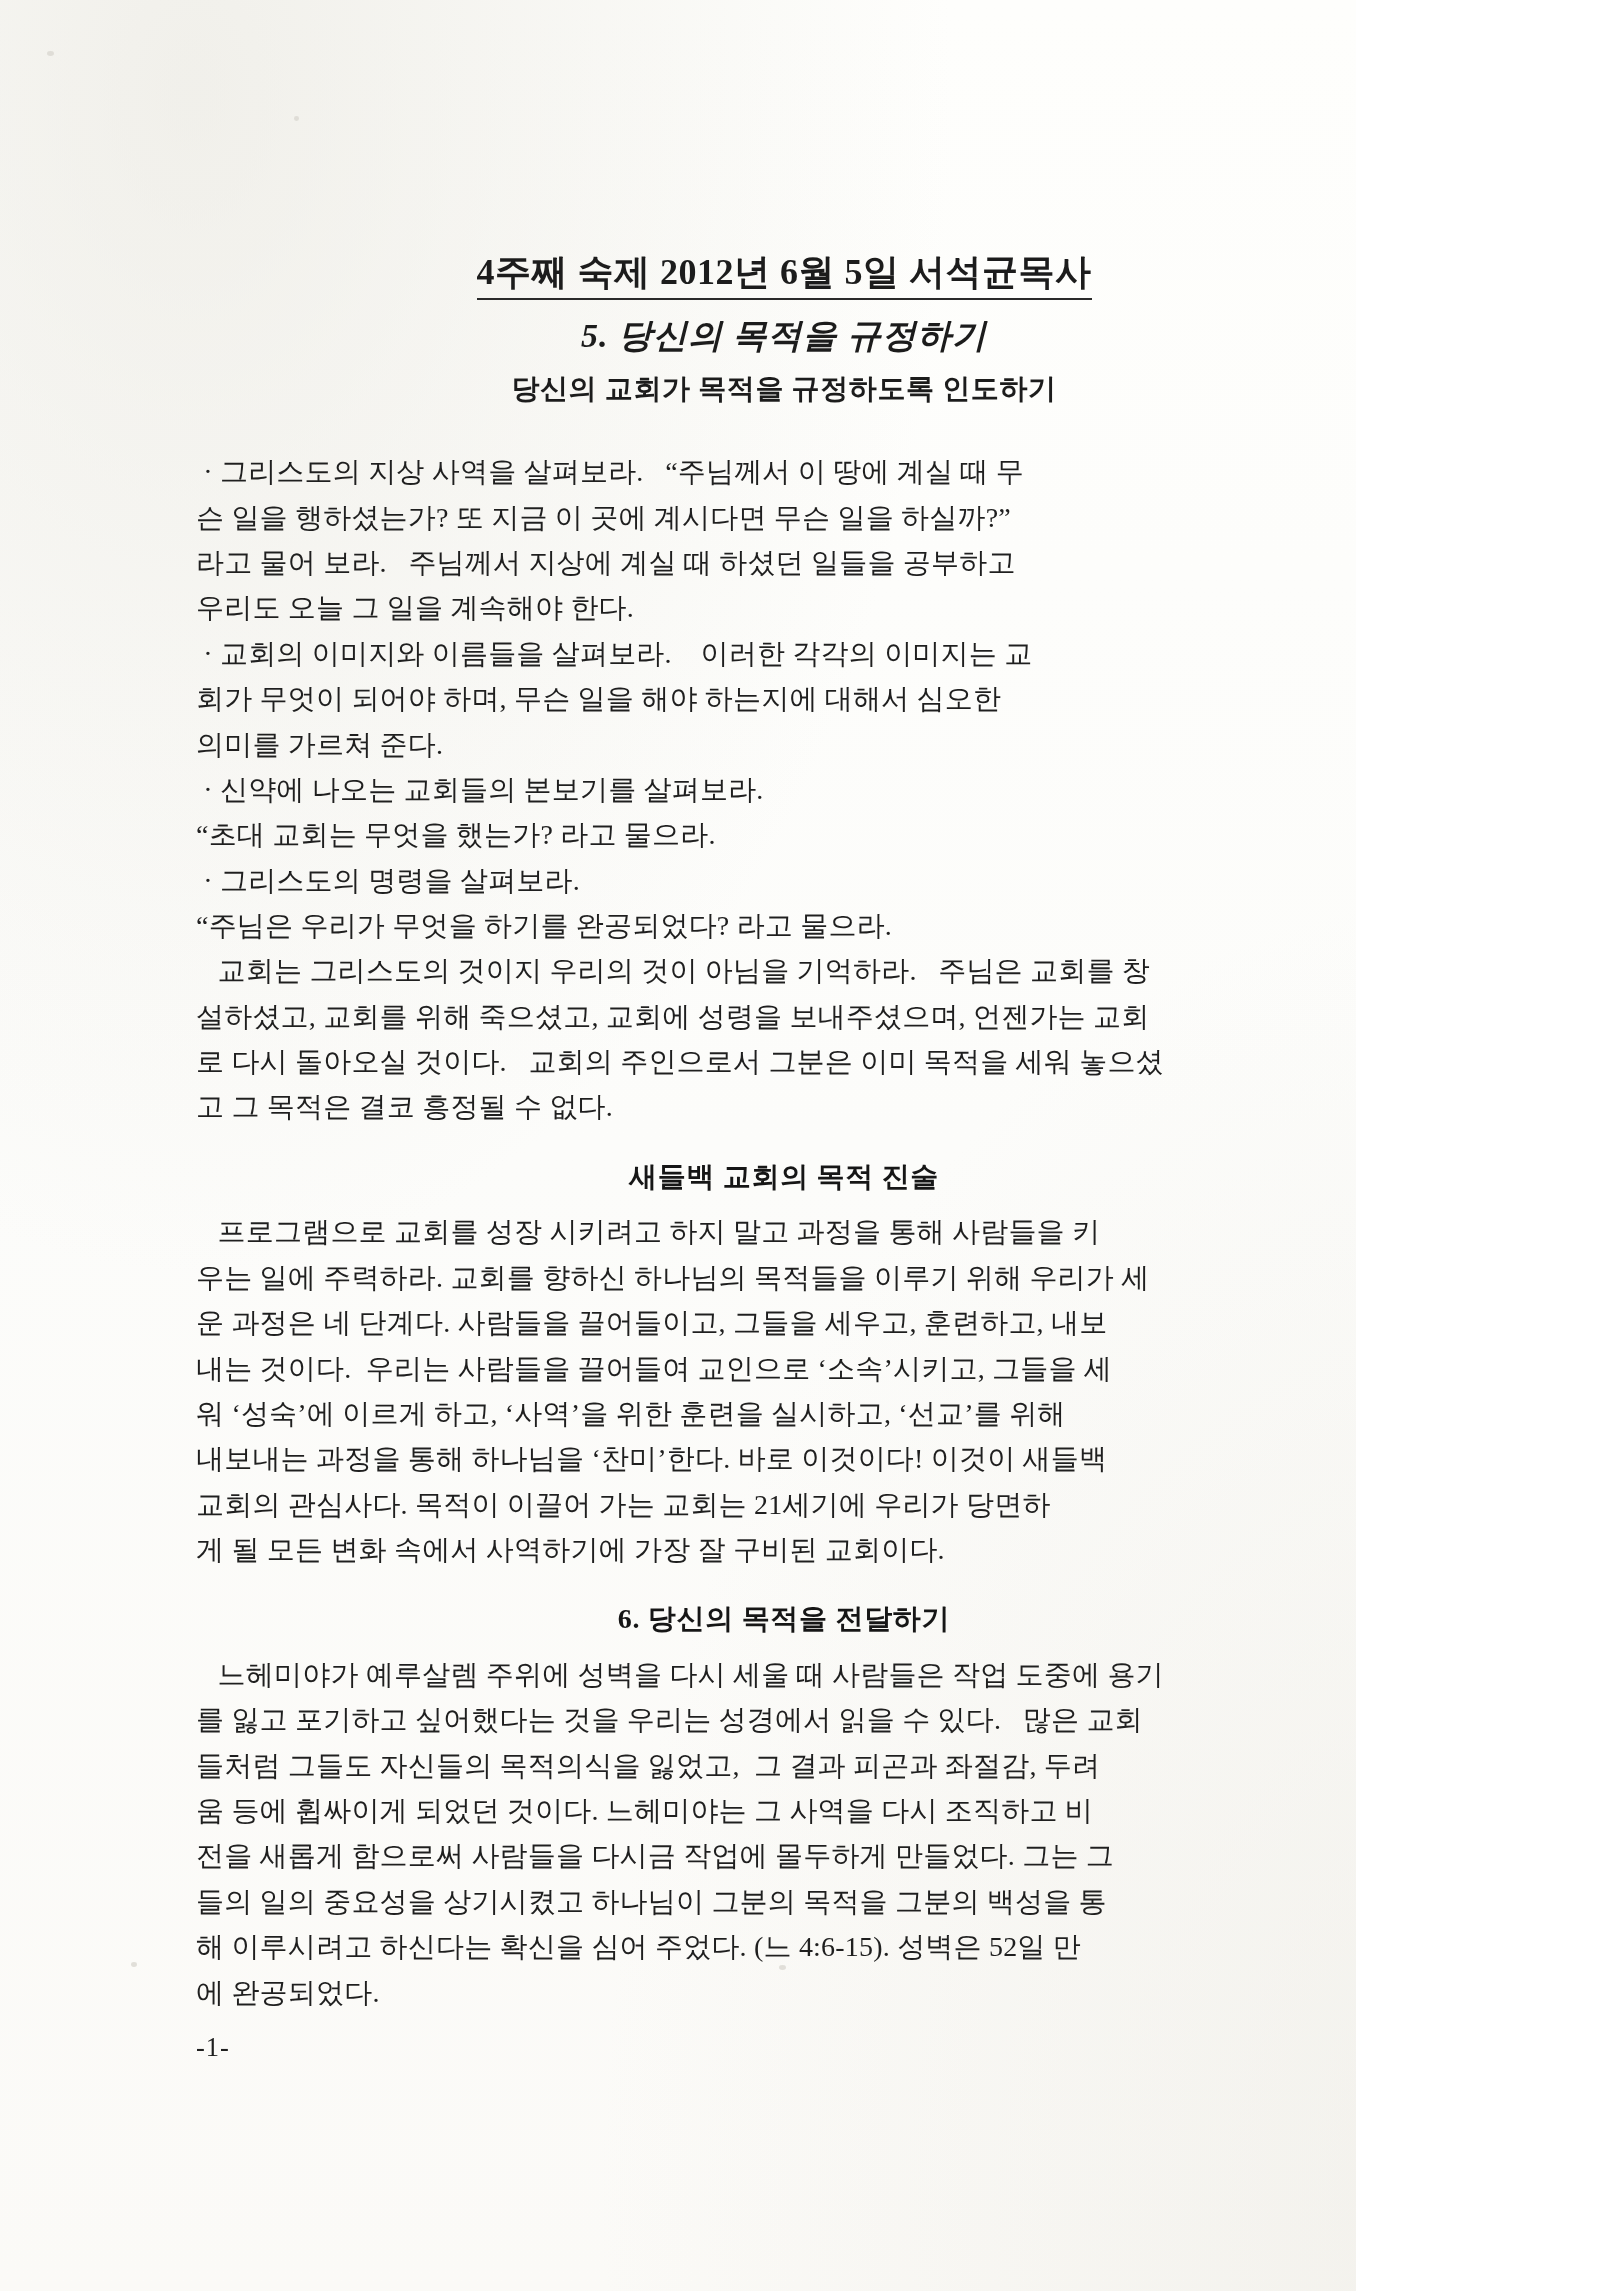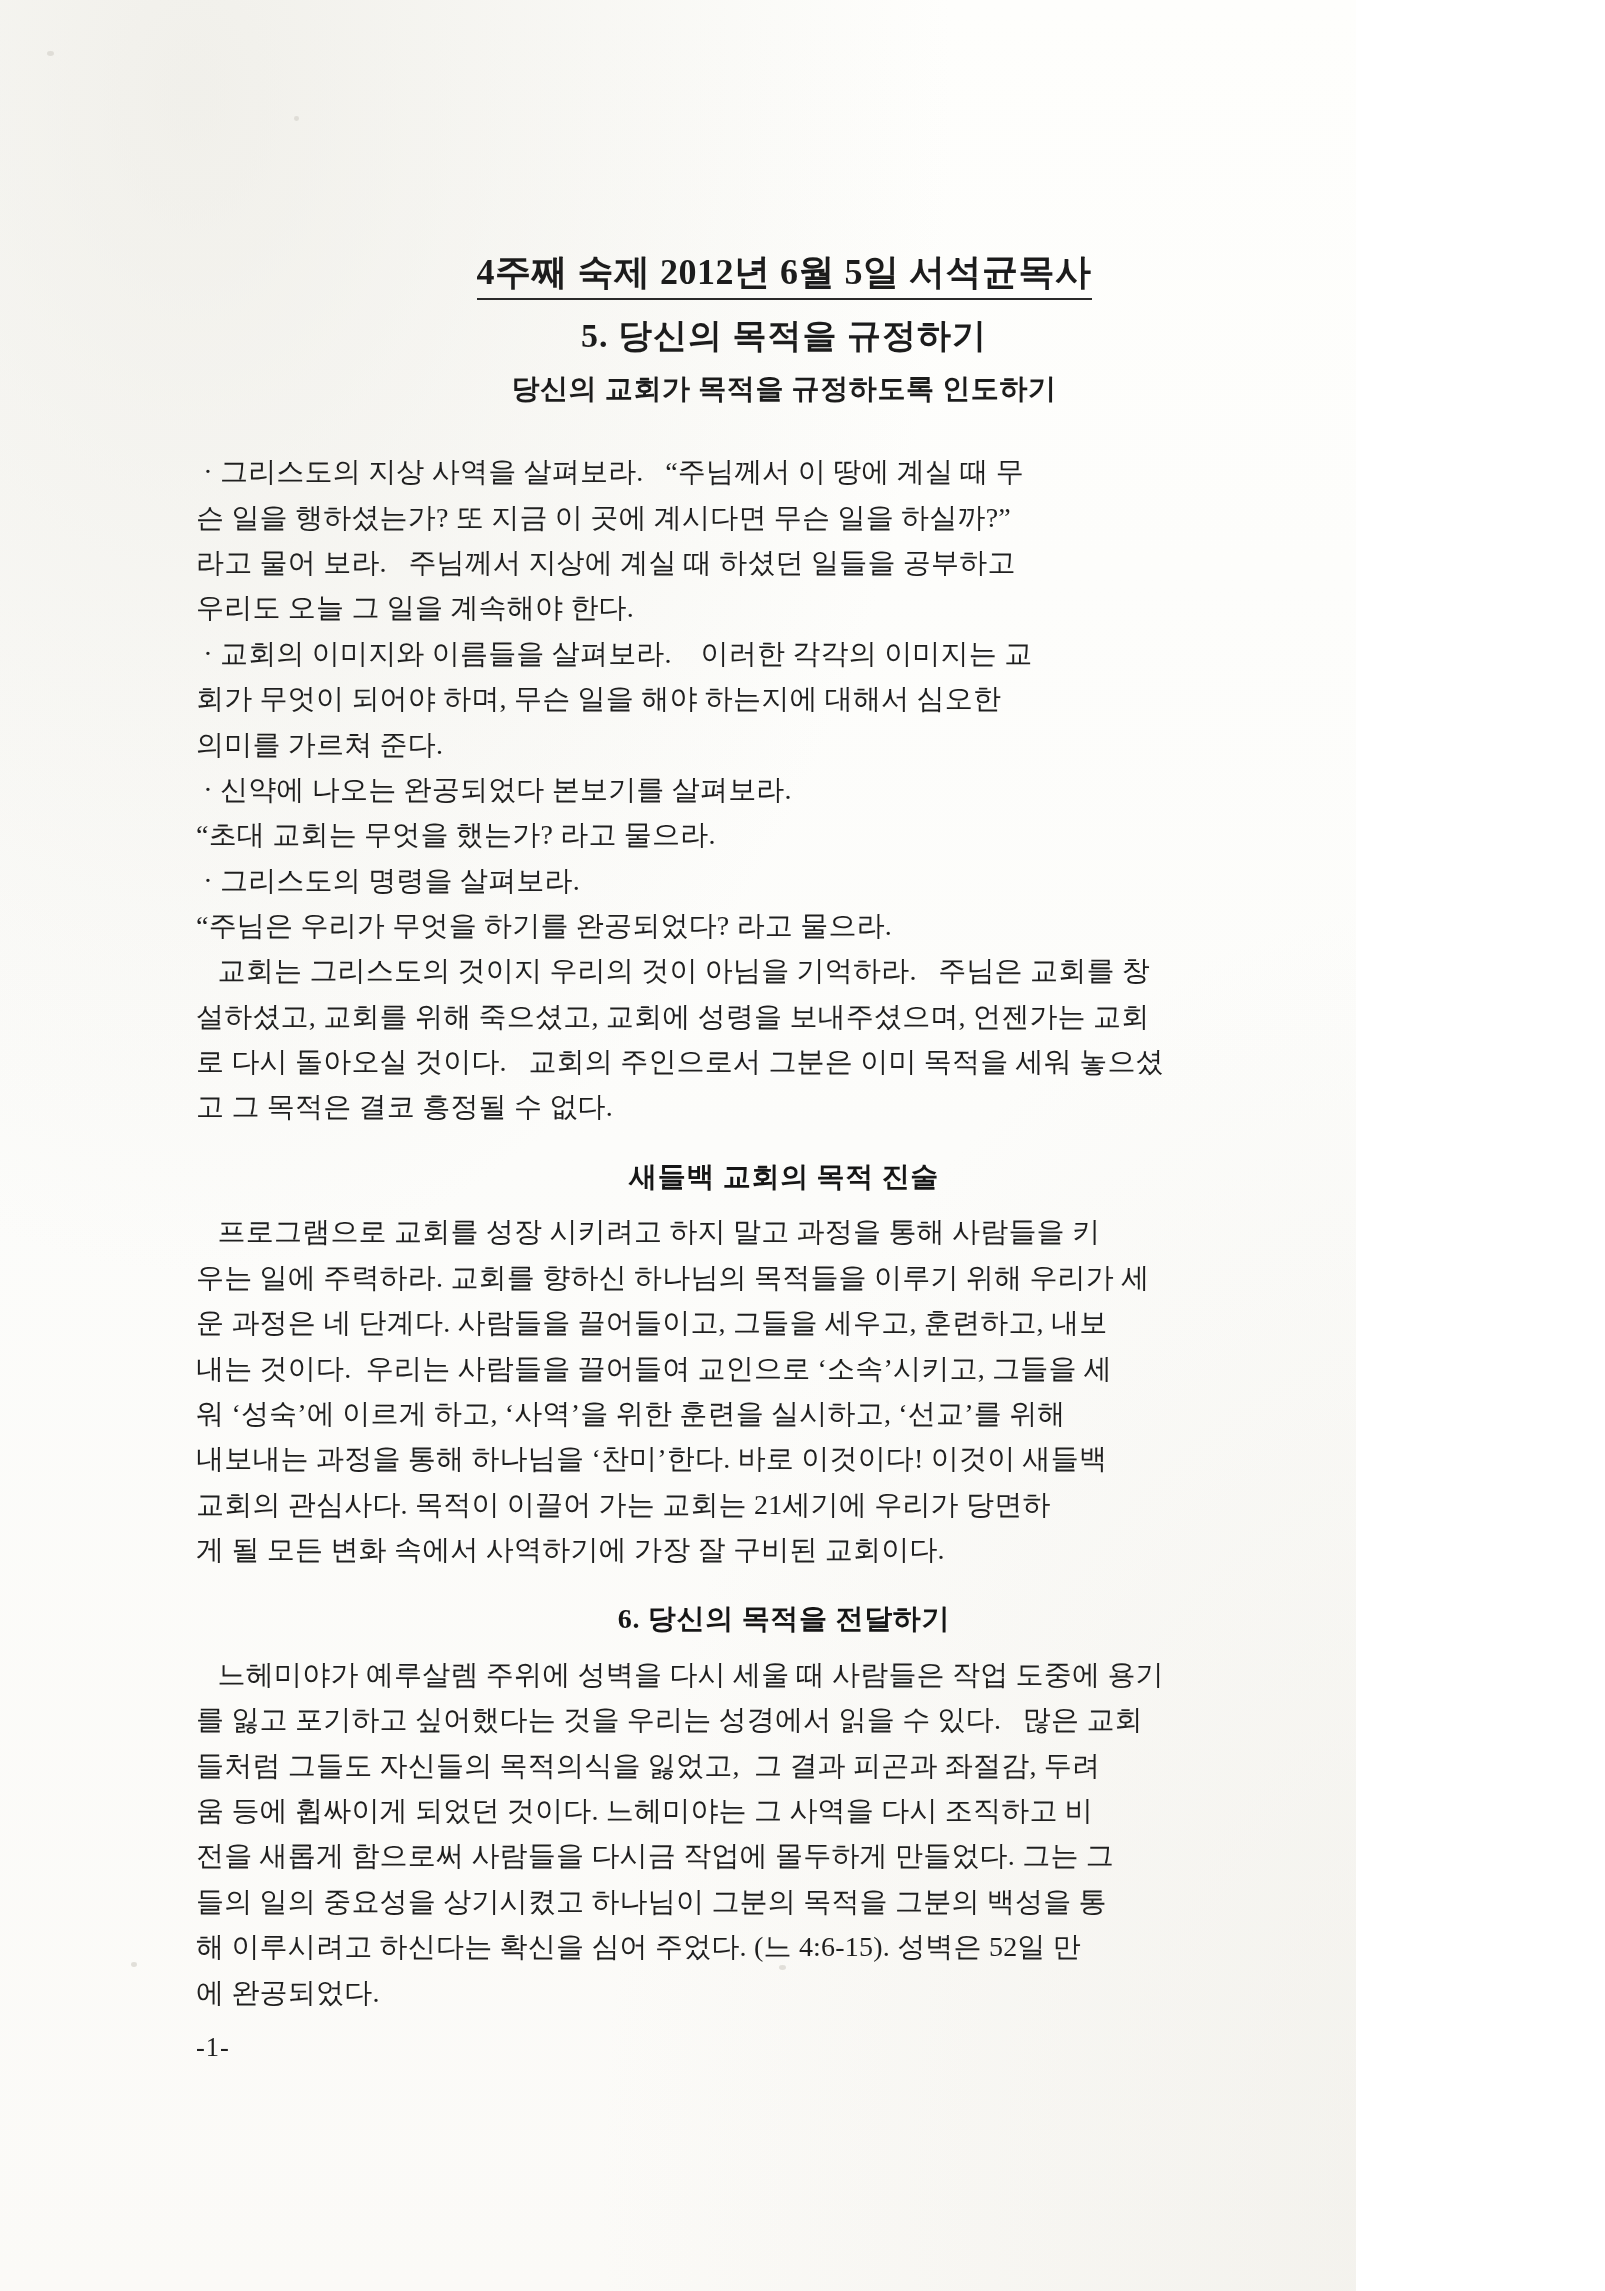--- a/index.html
+++ b/index.html
@@ -52,20 +52,21 @@
     border-bottom: 2px solid #2a2a2a;
     padding-bottom: 2.9px;
     line-height: 1.25;
   }
   .doc-subtitle {
     font-size: 34px;
     font-weight: 700;
     color: #1c1c1c;
     margin-top: 12.7px;
     letter-spacing: 1px;
+    font-style: italic;
   }
   .doc-subtitle2 {
     font-size: 28px;
     font-weight: 700;
     color: #1c1c1c;
     margin-top: 11.8px;
     letter-spacing: 0.6px;
   }
   .body-text {
     margin-top: 41px;
@@ -119,21 +120,21 @@
     </div>
 
     <div class="body-text">
       <span class="line"> · 그리스도의 지상 사역을 살펴보라.   “주님께서 이 땅에 계실 때 무</span>
       <span class="line">슨 일을 행하셨는가? 또 지금 이 곳에 계시다면 무슨 일을 하실까?”</span>
       <span class="line">라고 물어 보라.   주님께서 지상에 계실 때 하셨던 일들을 공부하고</span>
       <span class="line">우리도 오늘 그 일을 계속해야 한다.</span>
       <span class="line"> · 교회의 이미지와 이름들을 살펴보라.    이러한 각각의 이미지는 교</span>
       <span class="line">회가 무엇이 되어야 하며, 무슨 일을 해야 하는지에 대해서 심오한</span>
       <span class="line">의미를 가르쳐 준다.</span>
-      <span class="line"> · 신약에 나오는 완공되었다 본보기를 살펴보라.</span>
+      <span class="line"> · 신약에 나오는 교회들의 본보기를 살펴보라.</span>
       <span class="line">“초대 교회는 무엇을 했는가? 라고 물으라.</span>
       <span class="line"> · 그리스도의 명령을 살펴보라.</span>
       <span class="line">“주님은 우리가 무엇을 하기를 완공되었다? 라고 물으라.</span>
       <span class="line">   교회는 그리스도의 것이지 우리의 것이 아님을 기억하라.   주님은 교회를 창</span>
       <span class="line">설하셨고, 교회를 위해 죽으셨고, 교회에 성령을 보내주셨으며, 언젠가는 교회</span>
       <span class="line">로 다시 돌아오실 것이다.   교회의 주인으로서 그분은 이미 목적을 세워 놓으셨</span>
       <span class="line">고 그 목적은 결코 흥정될 수 없다.</span>
     </div>
 
     <div class="sec-head">새들백 교회의 목적 진술</div>

